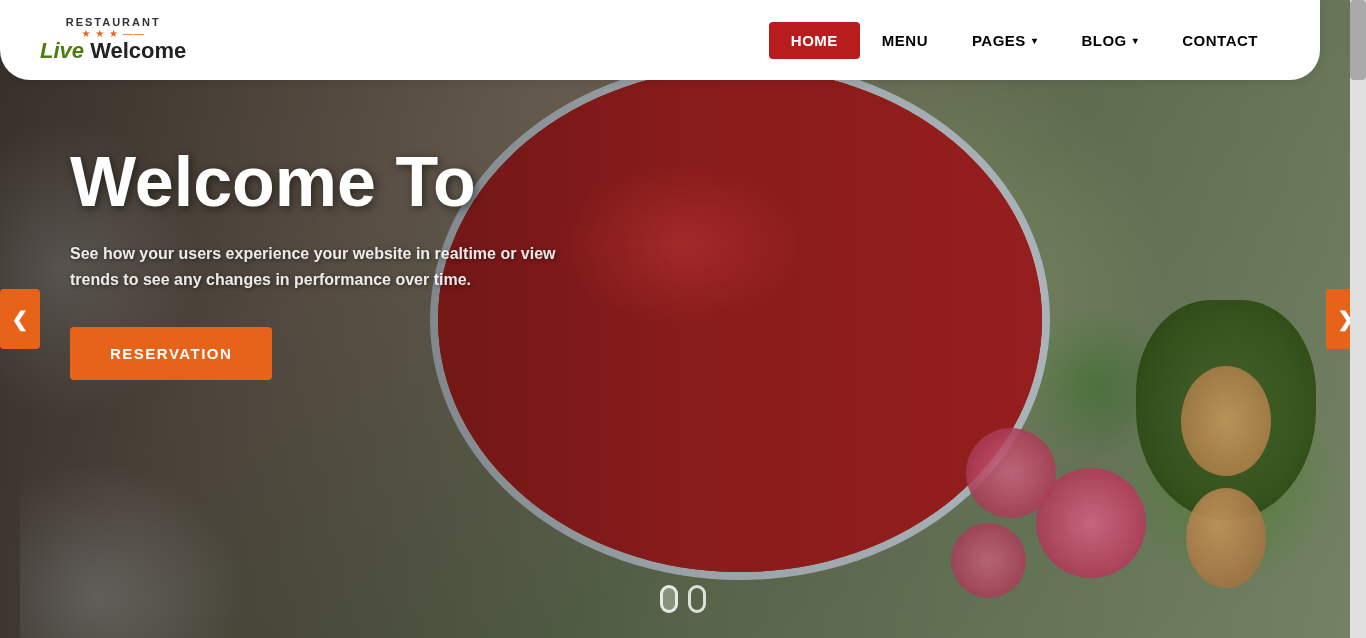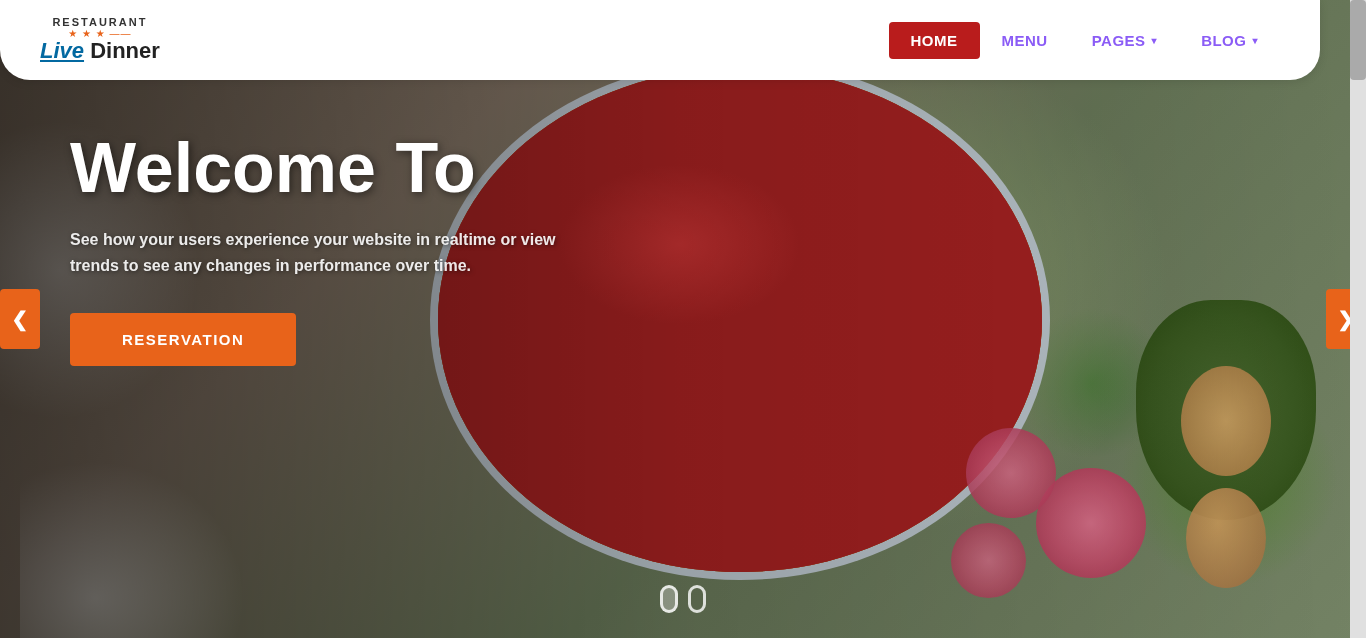--- a/index.html
+++ b/index.html
@@ -41,40 +41,39 @@
       color: #e8631a;
       letter-spacing: 1px;
     }
 
     #logo .logo-name {
       font-size: 22px;
       font-weight: bold;
     }
 
     #logo .logo-name .live {
-      color: #0369a1;
+      color: #4d7c0f;
       font-style: italic;
-      text-decoration: underline;
     }
 
     #logo .logo-name .dinner {
       color: #222;
     }
 
     nav {
       display: flex;
       align-items: center;
       gap: 0;
     }
 
     .nav-item {
       padding: 10px 22px;
       font-size: 15px;
       font-weight: 600;
-      color: #8b5cf6;
+      color: #000000;
       cursor: pointer;
       text-transform: uppercase;
       letter-spacing: 0.5px;
       display: flex;
       align-items: center;
       gap: 4px;
     }
 
     .nav-item.active {
       background: #b91c1c;
@@ -193,21 +192,21 @@
       font-size: 20px;
       font-weight: bold;
     }
 
     #prev-arrow { left: 0; }
     #next-arrow { right: 0; }
 
     
     #hero-content {
       position: absolute;
-      top: 130px;
+      top: 144px;
       left: 70px;
       z-index: 50;
       color: white;
       max-width: 650px;
     }
 
     .hero-title {
       font-size: 70px;
       font-weight: 900;
       line-height: 1.1;
@@ -222,21 +221,21 @@
       margin-bottom: 35px;
       max-width: 520px;
       text-shadow: 1px 1px 4px rgba(0,0,0,0.5);
       font-weight: bold;
     }
 
     .reservation-btn {
       display: inline-block;
       background: #e8631a;
       color: white;
-      padding: 18px 52px;
+      padding: 18px 40px;
       font-size: 15px;
       font-weight: 800;
       letter-spacing: 1.5px;
       text-transform: uppercase;
       border-radius: 4px;
       cursor: pointer;
       border: none;
     }
 
     
@@ -304,35 +303,36 @@
   <div style="position:absolute;bottom:0;left:20px;width:250px;height:200px;background:radial-gradient(ellipse at 30% 80%,rgba(255,255,255,0.5) 0%,transparent 60%);pointer-events:none;"></div>
 </div>
 
 <div id="hero"></div>
 
 <header id="header">
   <div id="logo">
     <span class="logo-top">RESTAURANT</span>
     <span class="logo-icon">★ ★ ★ ——</span>
     <span class="logo-name">
-      <span class="live">Live</span><span class="dinner"> Dinner</span>
+      <span class="live">Live</span><span class="dinner"> Welcome</span>
     </span>
   </div>
 
   <nav>
     <div class="nav-item active">HOME</div>
     <div class="nav-item">MENU</div>
     <div class="nav-item">
       <span>PAGES</span>
       <span class="dropdown-arrow">▾</span>
     </div>
     <div class="nav-item">
       <span>BLOG</span>
       <span class="dropdown-arrow">▾</span>
     </div>
+    <div class="nav-item">CONTACT</div>
   </nav>
 </header>
 
 <div class="slider-arrow" id="prev-arrow">
   <span>❮</span>
 </div>
 
 <div id="hero-content">
   <h1 class="hero-title">
     <span>Welcome To</span><br>

